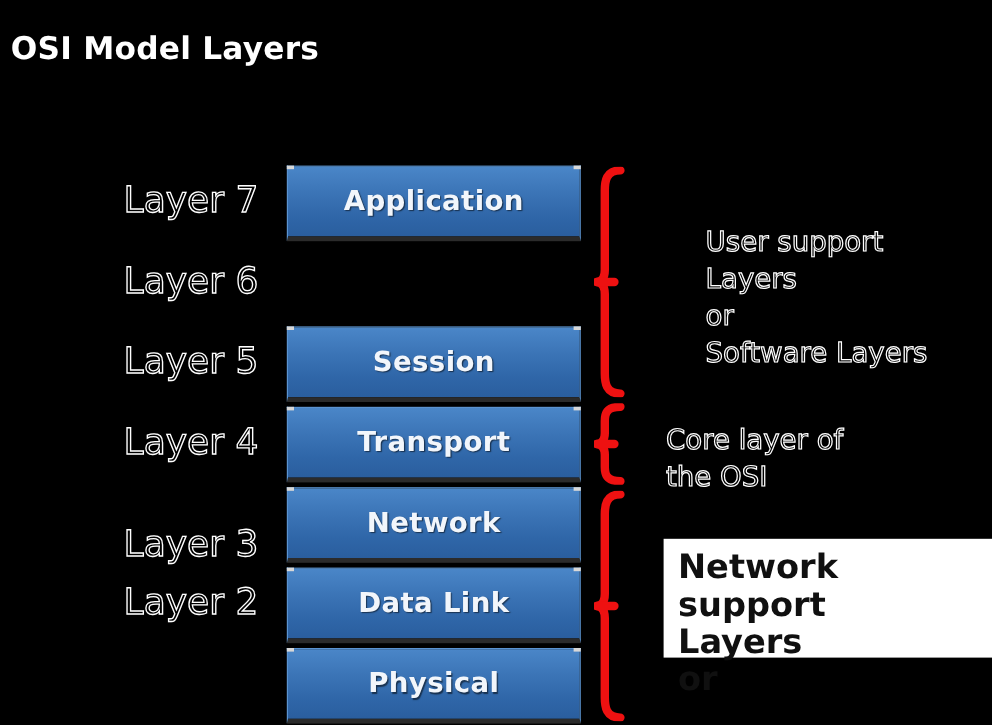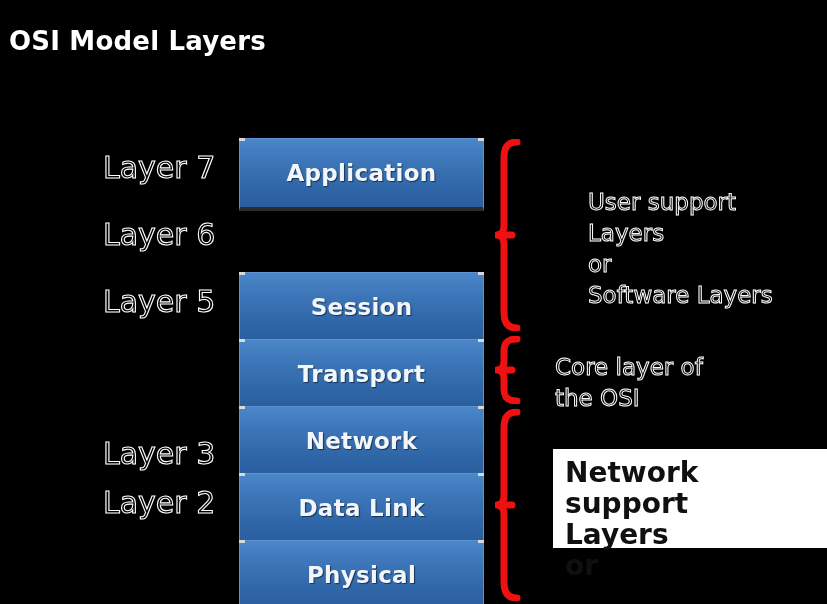--- a/index.html
+++ b/index.html
@@ -44,21 +44,21 @@
     text-shadow: 0 0 0 #000;
     white-space: pre-line;
     margin-top: 17px;
   }
 
   
   .osi-box {
     position: absolute;
     left: 239px;
     width: 245px;
-    height: 73px;
+    height: 63px;
     box-sizing: border-box;
     background: linear-gradient(to bottom, #4a86c8 0%, #3b74b6 38%, #2f66a8 72%, #2a5e9e 100%);
     border: 1px solid #5b93d0;
     border-bottom: 4px solid #2b2b2b;
     display: flex;
     align-items: center;
     justify-content: center;
   }
   .osi-box .box-label {
     font-size: 23px;
@@ -120,20 +120,21 @@
 </head>
 <body>
 
 <div id="stage">
 
   <div id="page-title">OSI Model Layers</div>
 
   <div class="layer-label" style="top:134px">Layer 7</div>
   <div class="layer-label" style="top:201px">Layer 6</div>
   <div class="layer-label" style="top:268px">Layer 5</div>
+  <div class="layer-label" style="top:335px">Layer 4</div>
   <div class="layer-label" style="top:420px">Layer 3</div>
   <div class="layer-label" style="top:469px">Layer 2</div>
 
   <div class="osi-box" style="top:138px">
     <span class="box-label">Application</span>
   </div>
   <div class="osi-box" style="top:272px">
     <span class="box-label">Session</span>
   </div>
   <div class="osi-box" style="top:339px">

